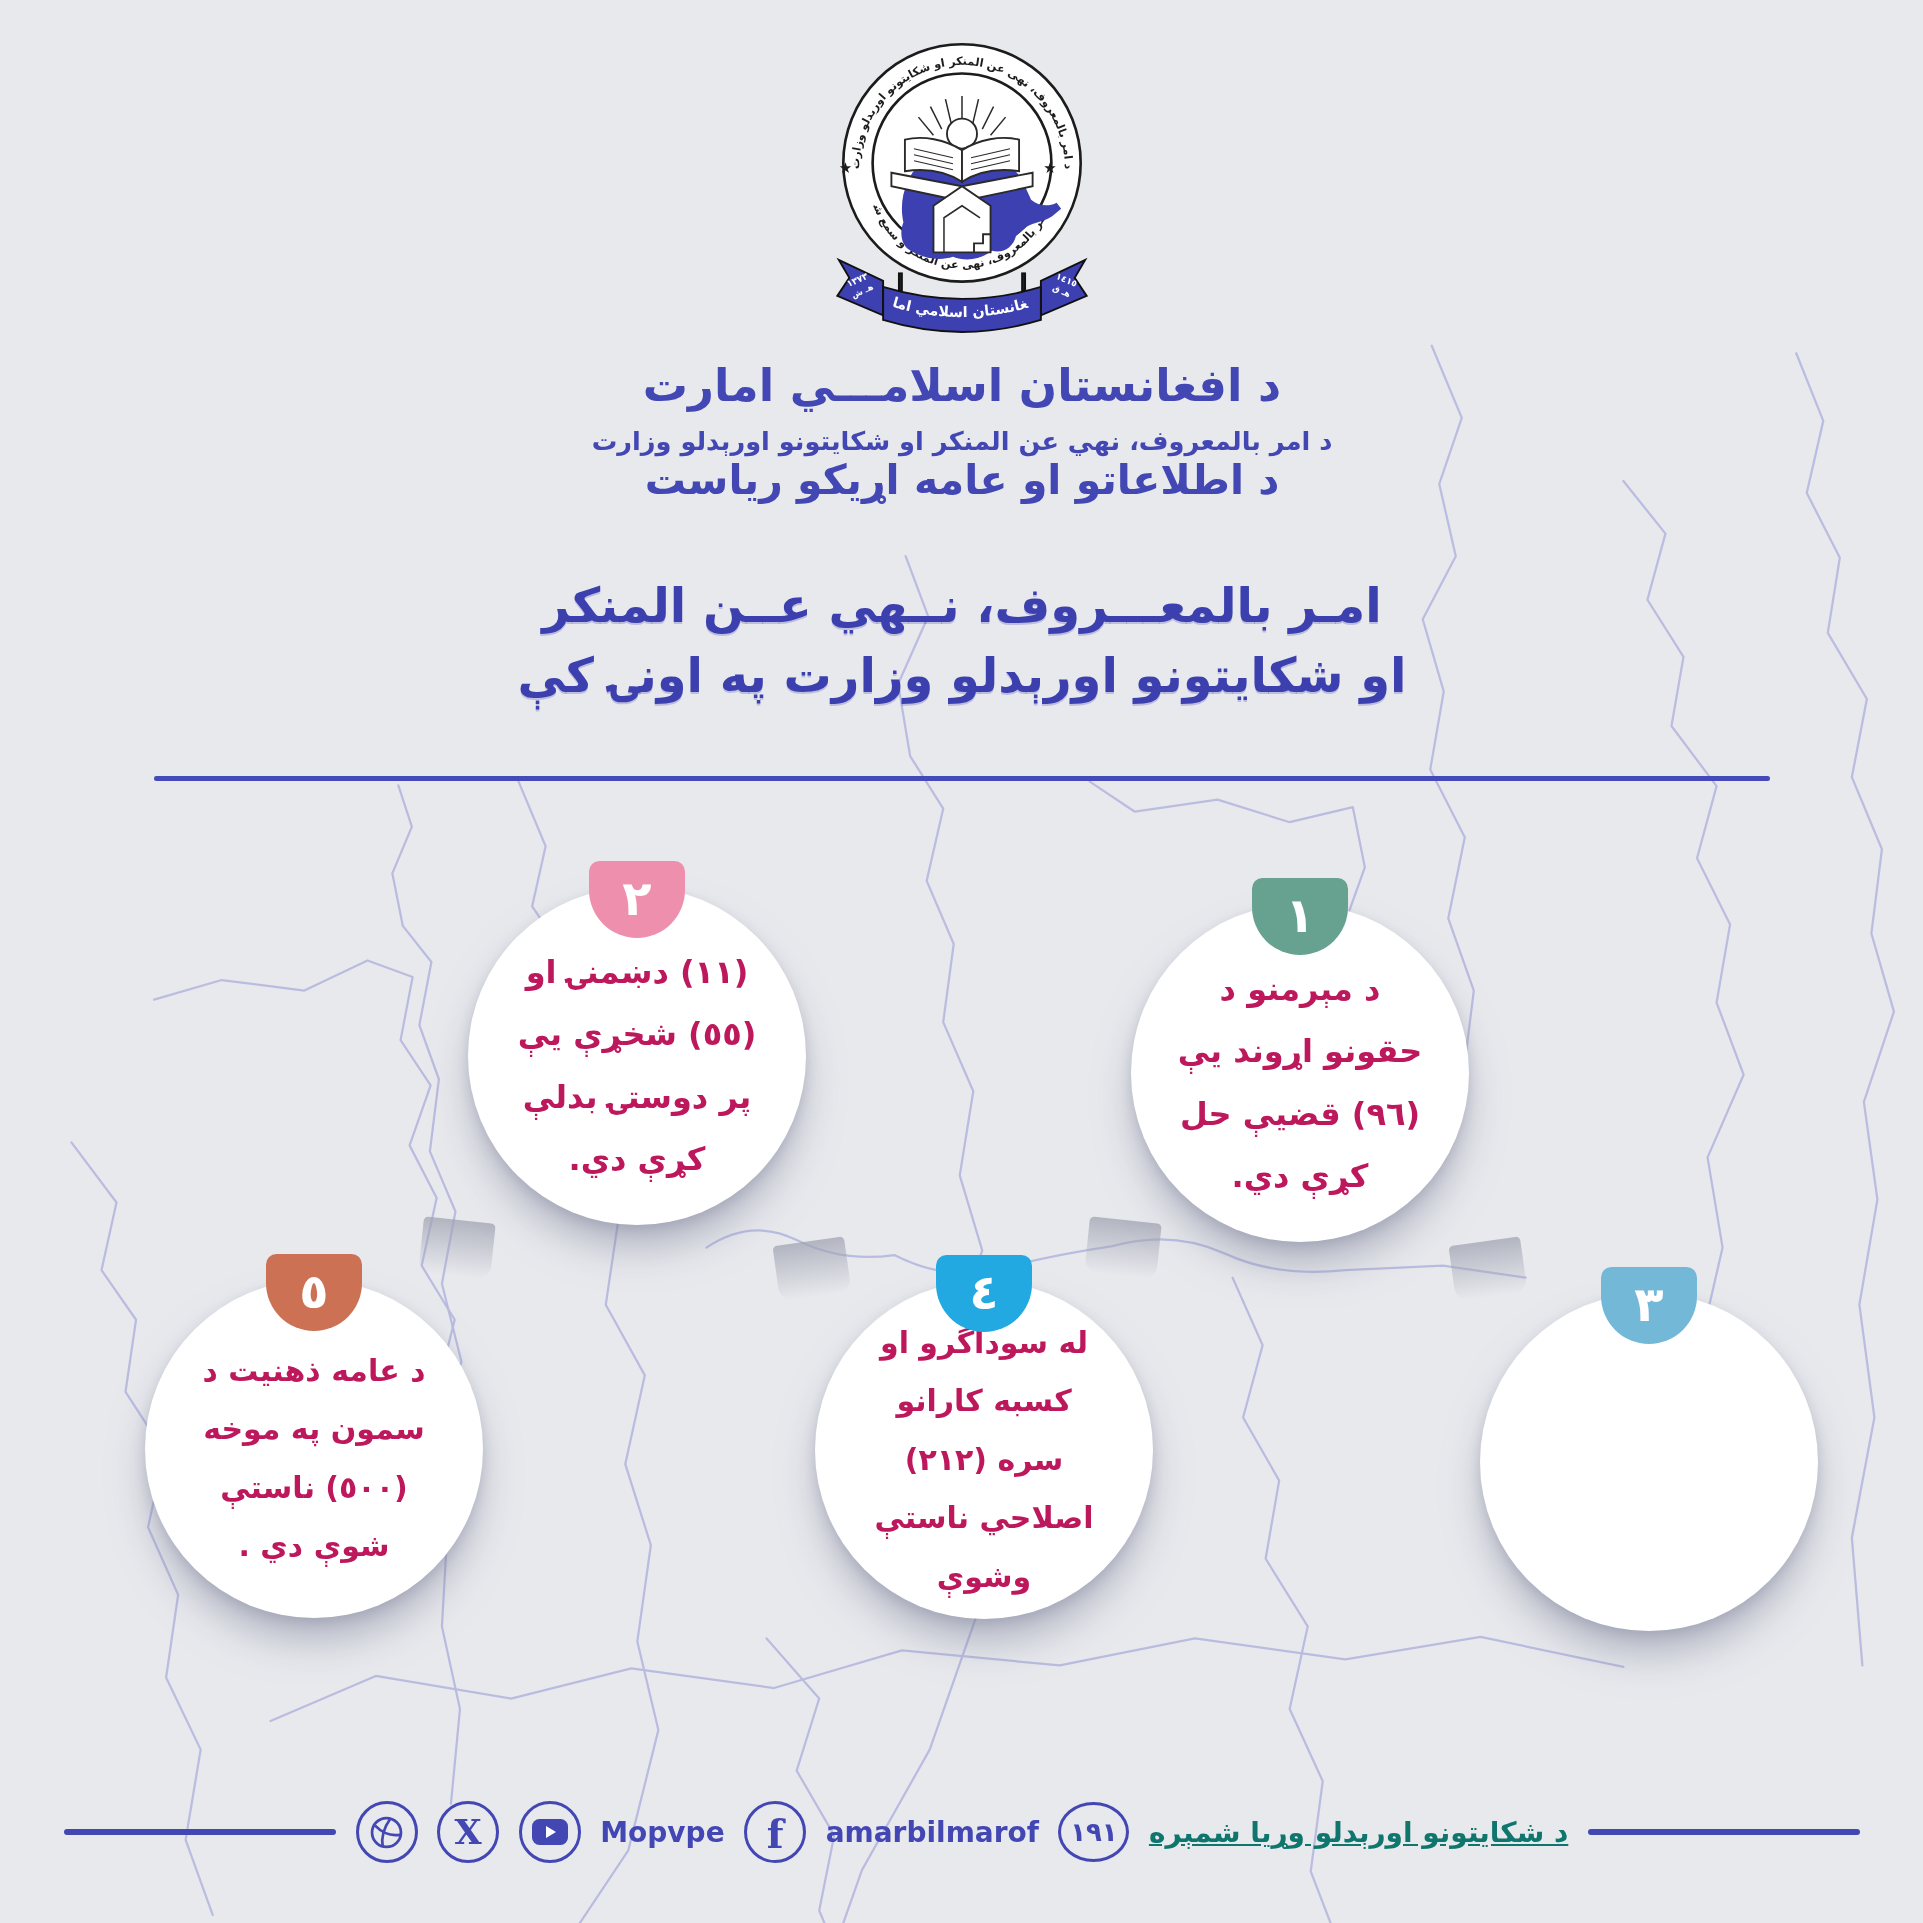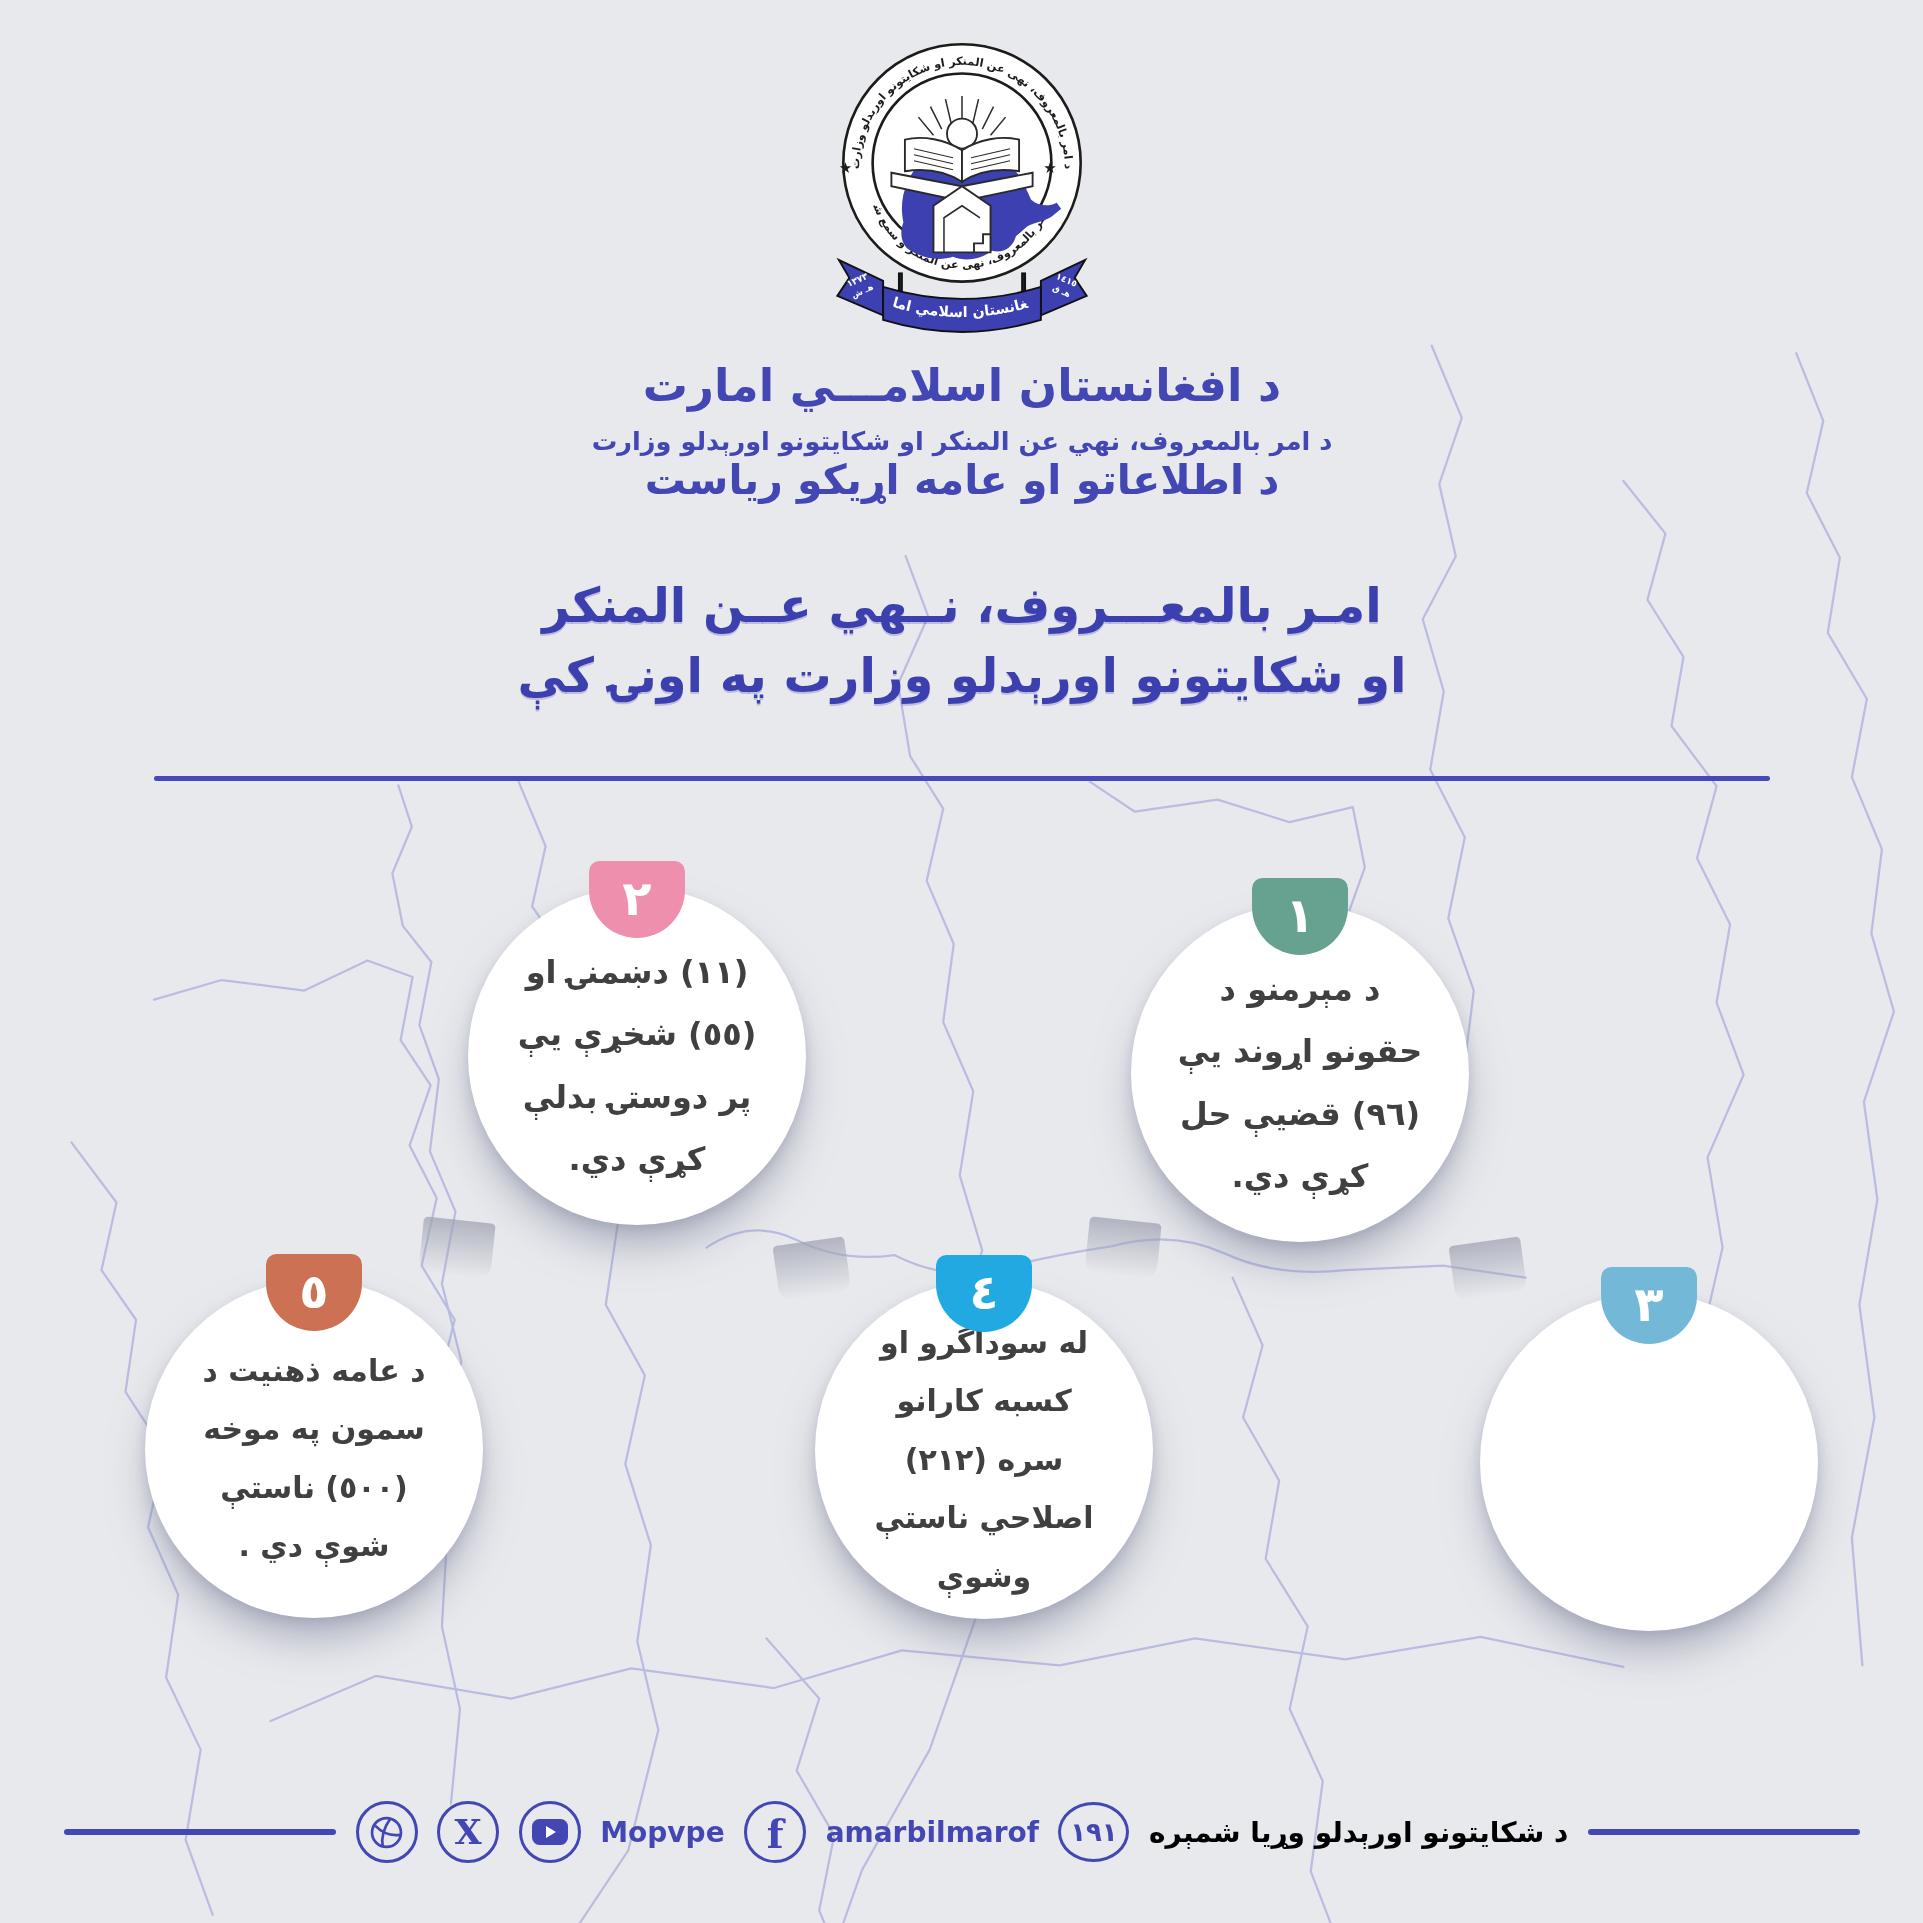--- a/index.html
+++ b/index.html
@@ -21,21 +21,21 @@
   .maintitle .t1,.maintitle .t2{font-size:48px;font-weight:bold;line-height:1.45;text-shadow:0 1.5px 0 rgba(60,63,174,.25);}
   .divider{position:absolute;left:154px;top:776px;width:1616px;height:4.5px;background:#4649b8;border-radius:2.3px;}
   
   .stat{position:absolute;width:338px;height:338px;border-radius:50%;background:#fff;
         box-shadow:0 25.6px 41px -6px rgba(120,125,150,.55), 0 4.5px 10.5px rgba(120,125,150,.25);
         display:flex;align-items:center;justify-content:center;}
   .stat .badge{position:absolute;top:-25.6px;left:50%;transform:translateX(-50%);
         width:96px;height:77px;border-radius:10.5px 10.5px 48px 48px;
         display:flex;align-items:center;justify-content:center;
         color:#fff;font-size:48px;font-weight:bold;padding-bottom:4.5px;box-sizing:border-box;}
-  .stat .txt{width:265px;text-align:center;direction:rtl;color:#404040;
+  .stat .txt{width:265px;text-align:center;direction:rtl;color:#be185d;
         font-size:32px;font-weight:bold;line-height:1.95;margin-top:19.5px;}
   .pos-1{left:1131px;top:904px;}
   .pos-2{left:468px;top:887px;}
   .pos-3{left:1480px;top:1293px;}
   .pos-4{left:815px;top:1281px;}
   .pos-5{left:145px;top:1280px;}
   .pos-3 .txt{width:225px;}
   .pos-4 .txt{font-size:30px;width:248px;}
   .pos-5 .txt{font-size:30px;}
   
@@ -49,21 +49,21 @@
   
   .footer{position:absolute;left:64px;top:1798px;width:1796px;height:68px;
           display:flex;flex-direction:row;align-items:center;gap:19.5px;direction:ltr;}
   .footer .rule{flex:1;height:5.3px;background:#4347b4;border-radius:3px;}
   .iconring{width:62px;height:62px;border:3.8px solid #4347b4;border-radius:50%;box-sizing:border-box;
           display:flex;align-items:center;justify-content:center;color:#4347b4;flex:none;}
   .handle{font-size:28px;font-weight:bold;color:#4347b4;flex:none;}
   .oval{width:71px;height:60px;border:3.8px solid #4347b4;border-radius:50%;box-sizing:border-box;
         display:flex;align-items:center;justify-content:center;
         color:#4347b4;font-size:26px;font-weight:bold;flex:none;}
-  .hotline{font-size:28px;font-weight:bold;color:#000000;direction:rtl;flex:none;}
+  .hotline{font-size:28px;font-weight:bold;color:#0f766e;direction:rtl;flex:none;text-decoration:underline;}
   .xglyph{font-size:35px;font-weight:bold;font-family:"DejaVu Serif","Liberation Serif",serif;transform:scaleY(.95);}
   .fglyph{font-size:39px;font-weight:bold;font-family:"DejaVu Serif","Liberation Serif",serif;margin-top:3px;}
   .ytbox{width:36px;height:25.6px;background:#4347b4;border-radius:7.5px;display:flex;align-items:center;justify-content:center;}
   .ytbox .tri{width:0;height:0;border-left:10.5px solid #fff;border-top:6.8px solid transparent;border-bottom:6.8px solid transparent;margin-left:2.3px;}
 </style>
 </head>
 <body>
 
 <svg class="bgmap" width="1924" height="1924" viewBox="0 0 2560 2560">
   <g fill="none" stroke="#b5b8de" stroke-width="3" opacity="0.9" stroke-linejoin="round" stroke-linecap="round">

